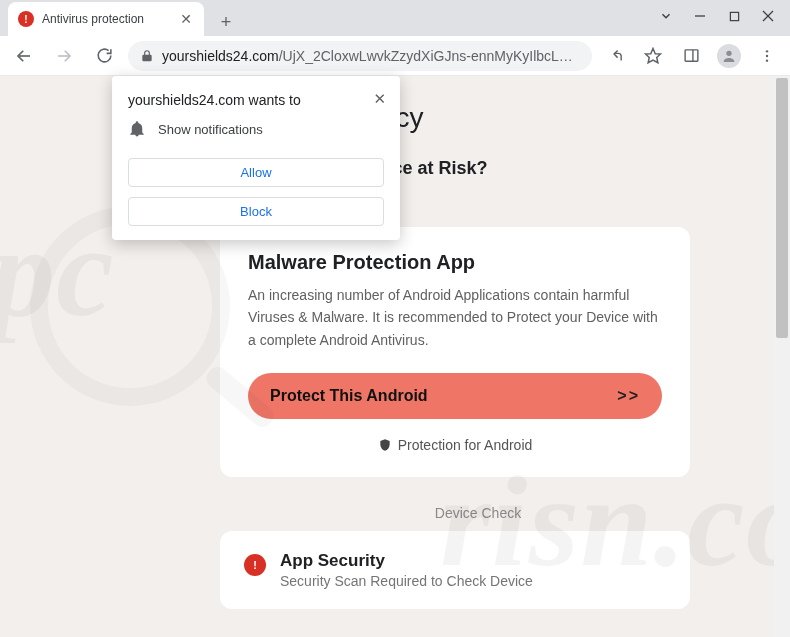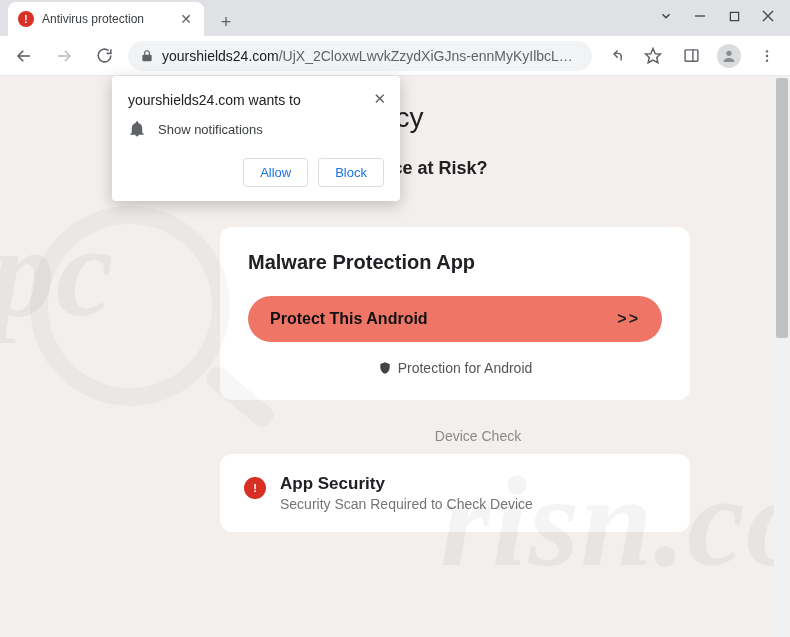--- a/index.html
+++ b/index.html
@@ -57,21 +57,21 @@
     .small-alert { width:22px; height:22px; border-radius:50%; background:#d93025; display:flex; align-items:center; justify-content:center; flex-shrink:0; margin-top:3px;}
     .small-alert span { color:#fff; font-size:11px; font-weight:bold; }
 
     
     .perm-popup { position:absolute; left:112px; top:76px; width:288px; background:#fff; border-radius:4px; box-shadow:0 4px 16px rgba(0,0,0,.22); padding:16px 16px 14px 16px; z-index:10; }
     .perm-title { font-size:14px; color:#202124; margin-bottom:12px; padding-right:18px; }
     .perm-close { position:absolute; top:10px; right:10px; font-size:15px; color:#5f6368; cursor:pointer; padding:4px;}
     .perm-row { display:flex; align-items:center; gap:12px; margin-bottom:20px; }
     .perm-row .bell { color:#5f6368; }
     .perm-row span { font-size:13px; color:#3c4043; }
-    .perm-actions { display:flex; gap:10px; justify-content:flex-end; }
+    .perm-actions { display:flex; gap:10px; justify-content:flex-end;flex-direction:column; }
     .perm-btn { border:1px solid #dadce0; background:#fff; color:#1a73e8; font-size:13px; padding:6px 16px; border-radius:4px; cursor:pointer; }
     
     
     .wm, .wm2 { position:absolute; font-size:130px; font-weight:700; font-style:italic; color:rgba(0,0,0,.045); font-family:Georgia,serif; pointer-events:none; letter-spacing:1px;}
     .wm { left:-10px; top:120px; }
     .wm2 { left:440px; top:370px; }
     .wm-circle { position:absolute; width:200px; height:200px; border:18px solid rgba(0,0,0,.03); border-radius:50%; left:30px; top:130px; pointer-events:none;}
     .wm-handle { position:absolute; width:80px; height:22px; background:rgba(0,0,0,.03); left:200px; top:310px; transform:rotate(40deg); border-radius:10px; pointer-events:none;}
 
     svg { display:block; }
@@ -189,20 +189,21 @@
           <span>!</span>
         </div>
       <div class="risk-text">
         <h3>Is Your Device at Risk?</h3>
         <p>1 alert</p>
       </div>
     </div>
 
     <div class="card">
       <h2>Malware Protection App</h2>
+      <p class="desc">An increasing number of Android Applications contain harmful Viruses &amp; Malware. It is recommended to Protect your Device with a complete Android Antivirus.</p>
       <div class="cta">
         <span>Protect This Android</span>
         <span class="arw">&gt;&gt;</span>
       </div>
       <div class="sub">
         <svg width="14" height="14" viewBox="0 0 24 24" fill="#444">
             <path d="M12 2l8 3v6c0 5-3.4 9.5-8 11-4.6-1.5-8-6-8-11V5z"></path>
           </svg>
         <span>Protection for Android</span>
       </div>

